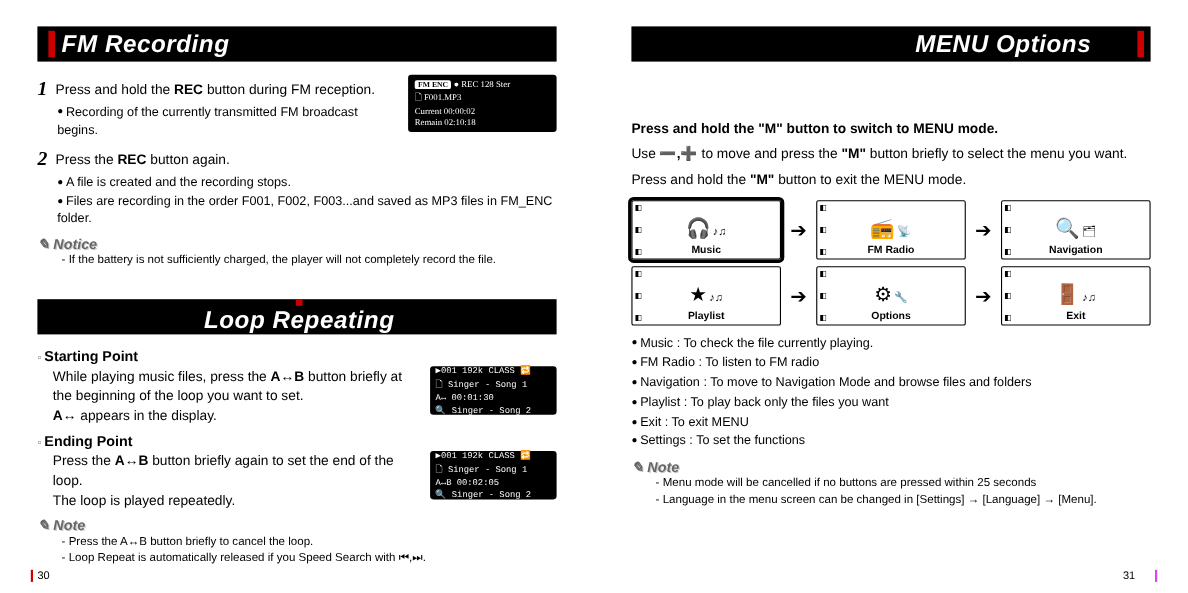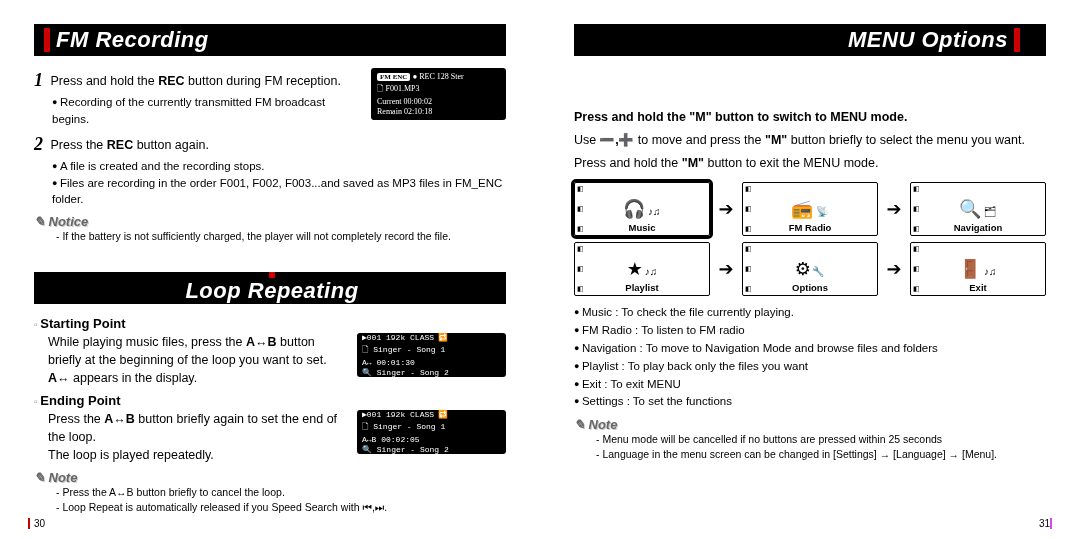--- a/index.html
+++ b/index.html
@@ -1,58 +1,58 @@
 <!DOCTYPE html>
 <html><head>
 <meta charset="utf-8">
 <style>
   * { box-sizing: border-box; margin: 0; padding: 0; }
   html, body { width: 1080px; height: 539px; font-family: Arial, Helvetica, sans-serif; background:#fff; color:#000; }
   .page { display:flex; width:1080px; height:539px; }
   .col { width:540px; padding:24px 34px 10px 34px; position:relative; }
   .title-bar { background:#000; color:#fff; height:32px; display:flex; align-items:center; margin-bottom:12px; }
   .title-bar.left { padding-left:4px; }
-  .title-bar.right { justify-content:flex-end; padding-right:20px; }
+  .title-bar.right { justify-content:flex-end; padding-right:0;gap:36px; }
   .title-red { display:inline-block; width:6px; height:24px; background:#c00; margin:0 6px; }
   .title-text { font-size:22px; font-weight:bold; font-style:italic; letter-spacing:0.5px; }
   .step { margin:4px 0 2px 0; font-size:12.5px; line-height:1.35; }
   .step-num { font-family:"Times New Roman",serif; font-style:italic; font-weight:bold; font-size:18px; margin-right:4px; vertical-align:-1px;}
   .sub { margin-left:18px; font-size:11.5px; line-height:1.45; }
   .bullet::before { content:"● "; font-size:9px; vertical-align:1px;}
   .notice-head { font-style:italic; font-weight:bold; font-size:13px; margin-top:6px; color:#666; text-shadow:1px 1px 0 #ccc; }
   .notice-head::before { content:"✎ "; }
   .notice-line { font-size:10.5px; margin-left:22px; line-height:1.4; }
   .notice-line::before { content:"- "; }
   .subhead { font-weight:bold; font-size:13px; margin:6px 0 2px 0; }
   .subhead::before { content:"▫ "; color:#888; font-size:10px; }
   .body { font-size:12.5px; line-height:1.45; margin-left:14px; }
   .lcd { float:right; width:135px; height:52px; background:#000; color:#fff; border-radius:3px; font-family:Liberation Serif, serif; font-size:8px; padding:4px 6px; margin-left:8px; display:flex; flex-direction:column; justify-content:flex-end; gap:1px;}
   .lcd .row { white-space:nowrap; }
   .tag { display:inline-block; background:#fff; color:#000; border-radius:2px; padding:0 3px; font-weight:bold; font-size:7px; margin-right:2px;}
   .clearfix::after { content:""; display:block; clear:both; }
   .pg-num { position:absolute; bottom:10px; font-size:10px; }
   .pg-left { left:28px; border-left:2px solid #c00; padding-left:4px;}
-  .pg-right { right:28px; border-right:2px solid #d946ef; padding-right:0;}
+  .pg-right { right:28px; border-right:2px solid #d946ef; padding-right:18px;}
   b { font-weight:bold; }
 
   
   .menu-grid { display:grid; grid-template-columns: 1fr 24px 1fr 24px 1fr; grid-template-rows:auto auto; gap:6px 4px; margin:10px 0 8px 0; align-items:center;}
   .menu-cell { border:1px solid #000; border-radius:2px; height:54px; display:flex; flex-direction:column; align-items:center; justify-content:center; position:relative; }
   .menu-cell.sel { outline:3px solid #000; }
   .menu-icon { font-size:18px; line-height:1; }
   .menu-notes { font-size:10px; margin-left:2px;}
   .menu-label { font-size:9.5px; font-weight:bold; position:absolute; bottom:2px; }
   .side-icons { position:absolute; left:2px; top:2px; bottom:2px; width:12px; display:flex; flex-direction:column; justify-content:space-between; font-size:7px; }
   .arrow { text-align:center; font-size:18px; }
   .desc-list { font-size:11.5px; line-height:1.55; margin:6px 0 4px 0;}
   .desc-list div::before { content:"● "; font-size:9px; vertical-align:1px;}
   .intro { font-size:12.5px; line-height:1.5; margin-bottom:4px;}
   .intro b { font-weight:bold;}
 
-  .lcd2 { float:right; width:149px; height:44px; background:#000; color:#fff; border-radius:3px; font-family:"Courier New",monospace; font-size:8px; padding:3px 5px; margin-left:8px; display:flex; flex-direction:column; justify-content:center; gap:1px;}
+  .lcd2 { float:right; width:115px; height:44px; background:#000; color:#fff; border-radius:3px; font-family:"Courier New",monospace; font-size:8px; padding:3px 5px; margin-left:8px; display:flex; flex-direction:column; justify-content:center; gap:1px;}
   .lcd2 .row { white-space:nowrap; }
 </style>
 </head>
 <body>
 
 <div class="page">
 
   <div class="col">
 
     <div class="title-bar left">

